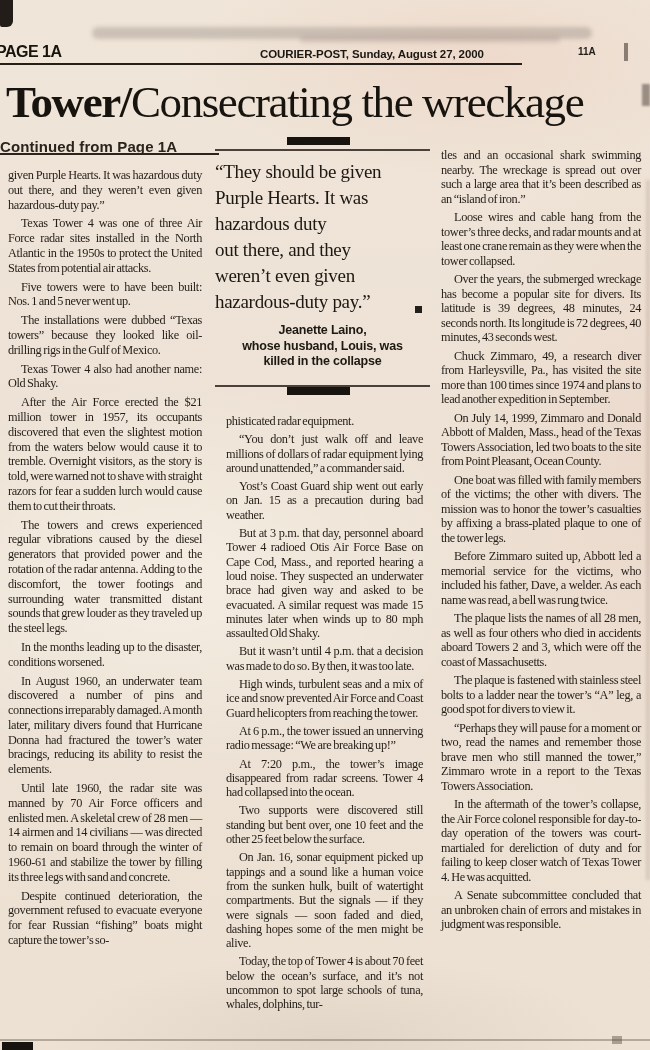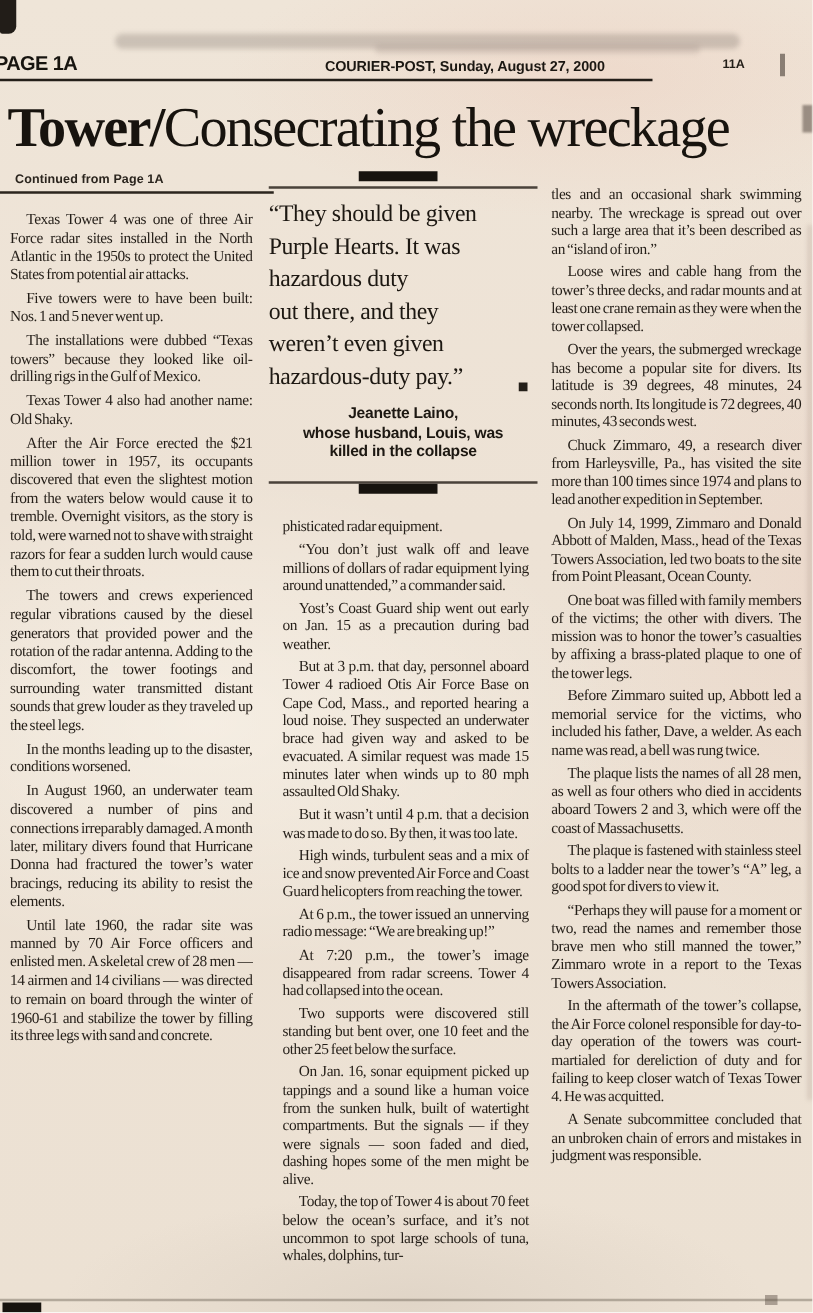--- a/index.html
+++ b/index.html
@@ -24,22 +24,22 @@
   .page-number{position:absolute; left:546px; top:46px; font-family:"Liberation Sans",sans-serif;
     font-weight:bold; font-size:10px; color:#221d17;margin-left:32px;}
   .header-rule{position:absolute; left:0; top:63px; width:522px; height:2px; background:#241f19;}
   
   .headline{position:absolute; left:6px; top:74px; white-space:nowrap;
     font-size:45px; letter-spacing:-1.4px; color:#17130e; line-height:56px;}
   .hl-lead{font-weight:800;margin-top:36px;}
   .hl-slash{font-weight:600;}
   .hl-rest{font-weight:500;}
   
-  .continued{position:absolute; left:12px; top:138px; font-family:"Liberation Sans",sans-serif;
-    font-size:10px; font-weight:bold; color:#2a241d; letter-spacing:0.1px;}
+  .continued{position:absolute; left:0; top:138px; font-family:"Liberation Sans",sans-serif;
+    font-size:15px; font-weight:bold; color:#2a241d; letter-spacing:0.1px;}
   .continued-rule{position:absolute; left:0; top:153px; width:219px; height:2px; background:#2b251e;}
   
   .col{position:absolute; text-align:justify; font-size:12.3px;
     letter-spacing:-0.35px; word-spacing:-1px; color:#241e18; overflow:hidden;}
   .col p{margin:4px; text-indent:13px;}
   .col p.cont{text-indent:0;}
   .col-left{left:4px;   top:164px; width:202px; height:874px; line-height:14.8px;}
   .col-mid{ left:222px; top:410px; width:205px; height:630px; line-height:14.3px;}
   .col-right{left:437px;top:144px; width:208px; height:900px; line-height:14.5px;}
   
@@ -86,29 +86,31 @@
   <div class="header-rule"></div>
 
   <div class="headline">
     <span class="hl-lead">Tower</span><span class="hl-slash">/</span><span class="hl-rest">Consecrating the wreckage</span>
   </div>
 
   <div class="continued">Continued from Page 1A</div>
   <div class="continued-rule"></div>
 
   <div class="col col-left">
+      <p class="cont">given Purple Hearts. It was hazardous duty out there, and they weren’t even given hazardous-duty pay.”</p>
       <p>Texas Tower 4 was one of three Air Force radar sites installed in the North Atlantic in the 1950s to protect the United States from potential air attacks.</p>
       <p>Five towers were to have been built: Nos. 1 and 5 never went up.</p>
       <p>The installations were dubbed “Texas towers” because they looked like oil-drilling rigs in the Gulf of Mexico.</p>
       <p>Texas Tower 4 also had another name: Old Shaky.</p>
       <p>After the Air Force erected the $21 million tower in 1957, its occupants discovered that even the slightest motion from the waters below would cause it to tremble. Overnight visitors, as the story is told, were warned not to shave with straight razors for fear a sudden lurch would cause them to cut their throats.</p>
       <p>The towers and crews experienced regular vibrations caused by the diesel generators that provided power and the rotation of the radar antenna. Adding to the discomfort, the tower footings and surrounding water transmitted distant sounds that grew louder as they traveled up the steel legs.</p>
       <p>In the months leading up to the disaster, conditions worsened.</p>
       <p>In August 1960, an underwater team discovered a number of pins and connections irreparably damaged. A month later, military divers found that Hurricane Donna had fractured the tower’s water bracings, reducing its ability to resist the elements.</p>
       <p>Until late 1960, the radar site was manned by 70 Air Force officers and enlisted men. A skeletal crew of 28 men — 14 airmen and 14 civilians — was directed to remain on board through the winter of 1960-61 and stabilize the tower by filling its three legs with sand and concrete.</p>
+      <p>Despite continued deterioration, the government refused to evacuate everyone for fear Russian “fishing” boats might capture the tower’s so-</p>
     </div>
 
   <div class="quote-box">
     <div class="q-bar-top"></div>
     <div class="q-rule-top"></div>
     <div class="quote-text">
         <div>“They should be given</div>
         <div>Purple Hearts. It was</div>
         <div>hazardous duty</div>
         <div>out there, and they</div>

